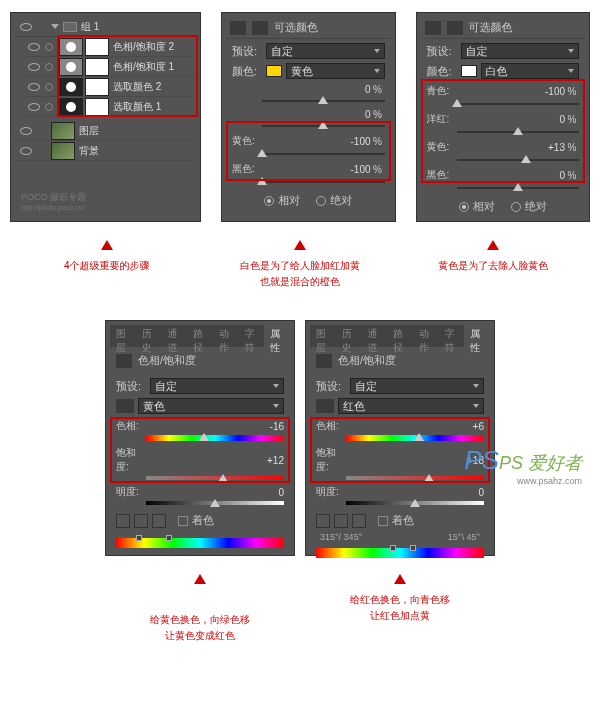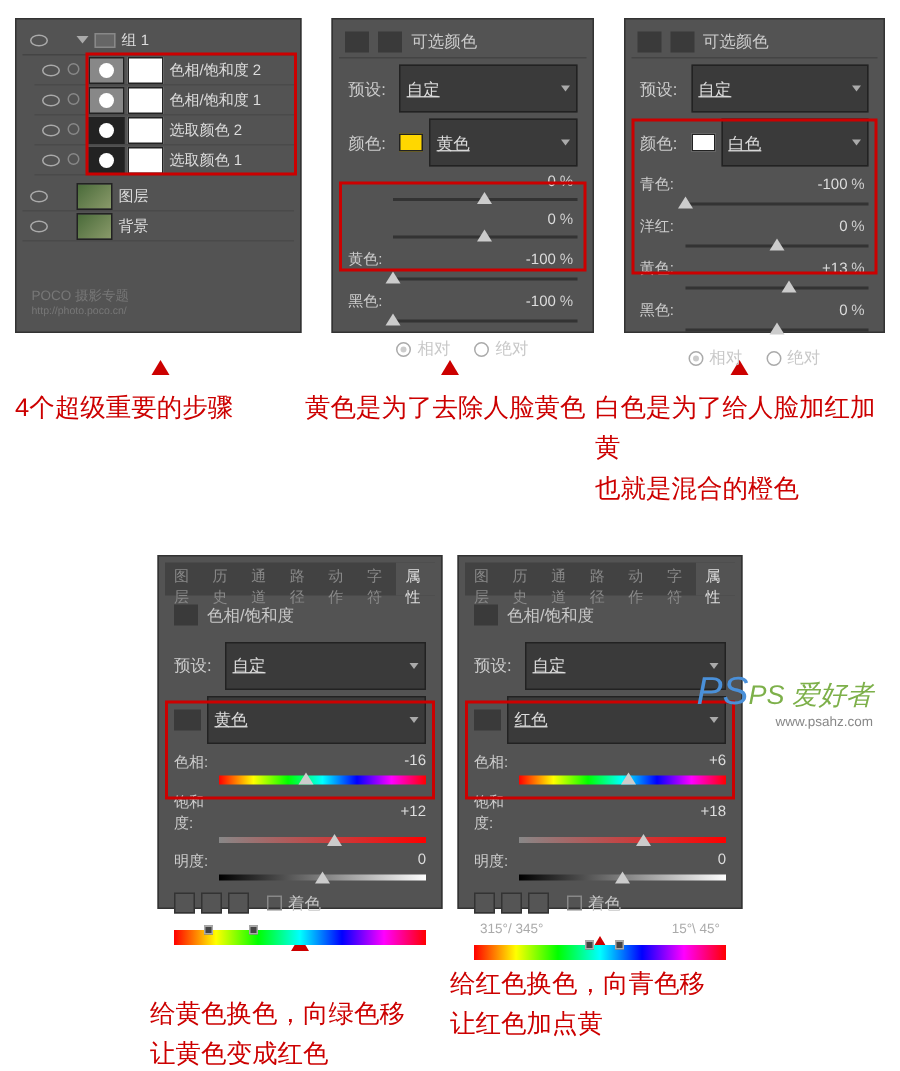--- a/index.html
+++ b/index.html
@@ -25,40 +25,40 @@
 .thumb-half { background: #888; position: relative; overflow: hidden; }
 .thumb-half::after { content: ""; position: absolute; width: 10px; height: 10px; background: #fff; border-radius: 50%; top: 3px; left: 6px; }
 .layer-name { font-size: 10px; color: #ddd; }
 .redbox { position: absolute; border: 2px solid #c00; pointer-events: none; }
 .group-row { border-bottom: 1px solid #444; }
 .sub-layers { padding-left: 8px; }
 .sub-row { display: flex; align-items: center; height: 20px; border-bottom: 1px solid #4a4a4a; }
 .link-dot { width: 8px; height: 8px; border: 1px solid #888; border-radius: 50%; display: inline-block; }
 .form-row { display: flex; align-items: center; gap: 4px; margin: 4px 0; padding: 0 6px; }
 .form-label { width: 30px; font-size: 11px; color: #ccc; }
-.select-box { flex: 1; height: 32px; background: #3a3a3a; border: 1px solid #222; display: flex; align-items: center; justify-content: space-between; padding: 0 4px; text-decoration: underline; }
+.select-box { flex: 1; height: 16px; background: #3a3a3a; border: 1px solid #222; display: flex; align-items: center; justify-content: space-between; padding: 0 4px; }
 .select-text { font-size: 11px; color: #ddd; }
 .sel-arrow { width: 0; height: 0; border-left: 3px solid transparent; border-right: 3px solid transparent; border-top: 4px solid #aaa; }
 .swatch { width: 16px; height: 12px; border: 1px solid #222; display: inline-block; }
 .swatch-yellow { background: #ffd700; }
 .swatch-white { background: #fff; }
 .slider-row { display: flex; align-items: center; padding: 1px 6px; }
 .slider-label { width: 30px; font-size: 10px; color: #ccc; }
 .slider-val { width: 34px; text-align: right; font-size: 10px; color: #ddd; }
 .slider-pct { width: 14px; text-align: center; font-size: 10px; color: #ccc; }
 .slider-bar { height: 10px; position: relative; margin: 0 6px 2px 36px; }
 .slider-track { position: absolute; top: 4px; left: 0; right: 0; height: 2px; background: #333; }
 .slider-handle { position: absolute; top: 0; width: 0; height: 0; border-left: 5px solid transparent; border-right: 5px solid transparent; border-bottom: 8px solid #ccc; transform: translateX(-50%); }
 .radio-row { display: flex; justify-content: center; gap: 16px; margin-top: 6px; }
 .radio-item { display: flex; align-items: center; gap: 4px; }
 .radio-dot { width: 10px; height: 10px; border: 1px solid #aaa; border-radius: 50%; display: inline-flex; align-items: center; justify-content: center; }
 .radio-dot.checked::after { content: ""; width: 4px; height: 4px; background: #ccc; border-radius: 50%; }
 .watermark-block { position: absolute; bottom: 10px; left: 10px; font-size: 9px; color: #777; }
 .arrow-up-red { width: 0; height: 0; border-left: 6px solid transparent; border-right: 6px solid transparent; border-bottom: 10px solid #c00; margin: 18px auto 8px; }
-.caption { color: #c00; font-size: 17px; line-height: 1.6; }
+.caption { text-align: center; color: #c00; font-size: 10px; line-height: 1.6; }
 .captions-row { display: flex; }
 .cap-col { flex: 1; }
 .row2 { display: flex; justify-content: center; gap: 10px; margin-top: 30px; }
 .hue-panel { width: 190px; height: 236px; position: relative; }
 .tab-strip { display: flex; height: 22px; background: #424242; }
 .tab { padding: 2px 6px; font-size: 10px; color: #888; }
 .tab.active { background: #535353; color: #ddd; }
 .prop-body { padding: 4px 0; }
 .prop-title { display: flex; align-items: center; gap: 6px; padding: 2px 6px 6px; }
 .hue-gradient { height: 6px; margin: 1px 6px 4px 36px; background: linear-gradient(to right, red, yellow, lime, cyan, blue, magenta, red); position: relative; }
@@ -304,26 +304,26 @@
     </div>
   </div>
 
   <div class="captions-row">
     <div class="cap-col">
       <div class="arrow-up-red"></div>
       <div class="caption">4个超级重要的步骤</div>
     </div>
     <div class="cap-col">
       <div class="arrow-up-red"></div>
-      <div class="caption">黄色是为了去除人脸黄色</div>
+      <div class="caption" style="white-space:pre-line;">白色是为了给人脸加红加黄
+也就是混合的橙色</div>
     </div>
     <div class="cap-col">
       <div class="arrow-up-red"></div>
-      <div class="caption" style="white-space:pre-line;">白色是为了给人脸加红加黄
-也就是混合的橙色</div>
+      <div class="caption">黄色是为了去除人脸黄色</div>
     </div>
   </div>
 
   <div class="row2">
 
     <div class="panel hue-panel">
       <div class="tab-strip">
         <span class="tab">图层</span>
         <span class="tab">历史</span>
         <span class="tab">通道</span>

